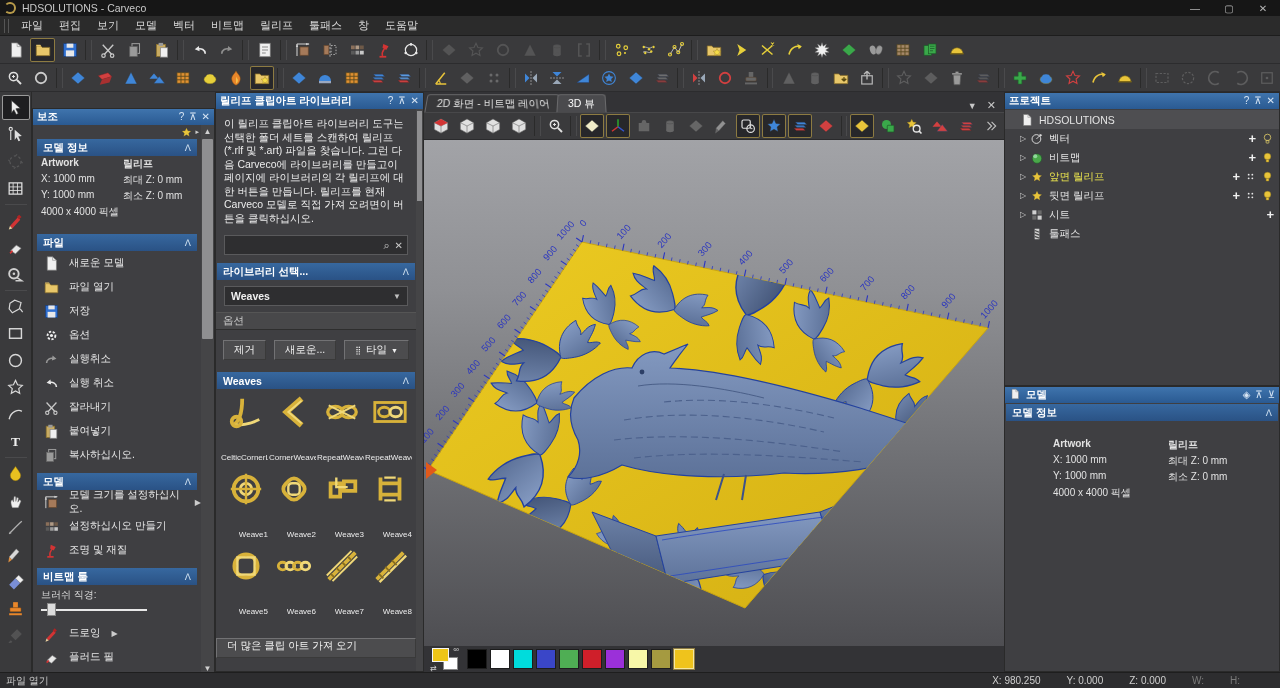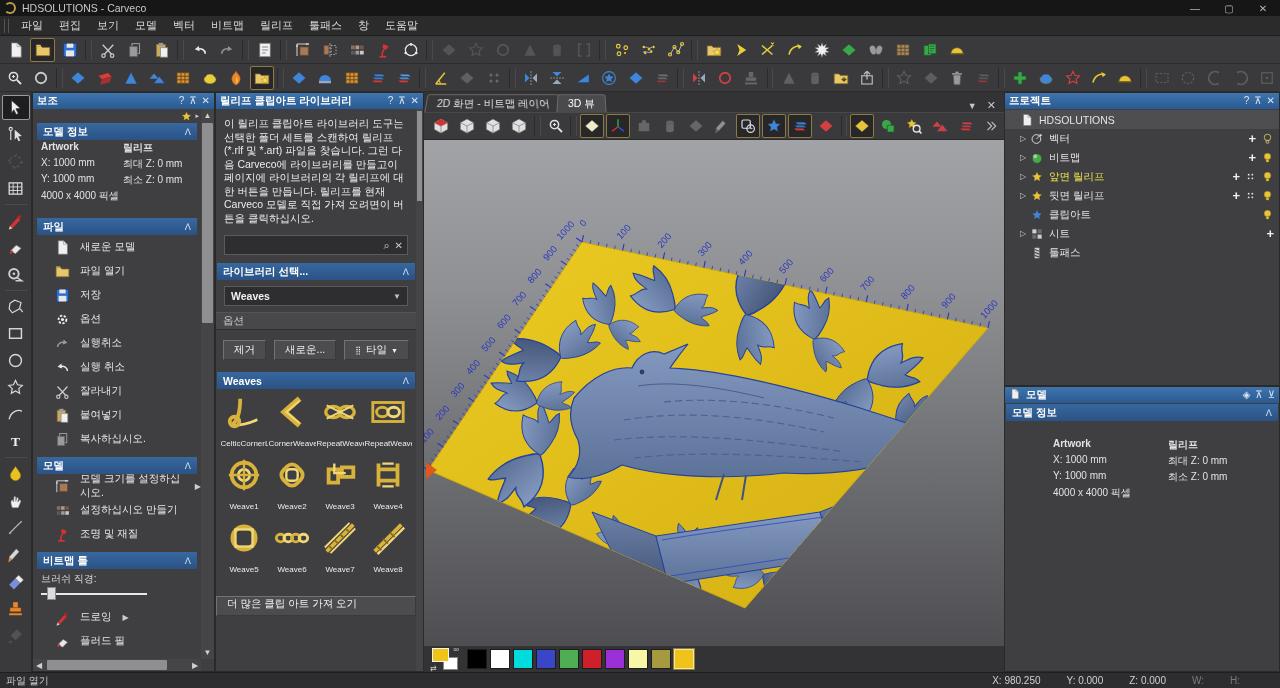--- a/index.html
+++ b/index.html
@@ -49,27 +49,27 @@
     background:linear-gradient(180deg,#3f74ad,#2a5a92); display:flex; align-items:center; padding:0 4px; }
   .phead .ptitle { color:#fff; font-size:10.5px; font-weight:bold; }
   .phead .pbtns { margin-left:auto; display:flex; gap:5px; align-items:center; }
   .phead .pbtn { color:#d7e5f4; font-size:10px; line-height:10px; }
   .sechead { height:17px; background:linear-gradient(180deg,#37689f,#2a5285); display:flex; align-items:center;
     padding:0 6px; margin:0 1px; }
   .sechead span.t { color:#fff; font-size:10.5px; font-weight:bold; }
   .sechead .chev { margin-left:auto; color:#cfe0f0; font-size:9px; }
 
   
-  .assistant { left:32px; top:0; width:183px; height:580px; }
+  .assistant { left:32px; top:16px; width:183px; height:580px; }
   .ascontent { position:absolute; left:0; top:16px; right:13px; bottom:12px; overflow:hidden; }
   .favrow { height:14px; display:flex; justify-content:flex-end; align-items:center; padding-right:2px; gap:2px;}
   .inforow { display:flex; font-size:10px; color:#e2e2e2; padding:1px 8px; }
   .inforow .c1 { width:82px; } .inforow .c2 { flex:1; }
   .inforow.b { font-weight:bold; }
-  .aitem { display:flex; align-items:center; height:24px; padding-left:21px; gap:9px; color:#e6e6e6; font-size:10.5px; }
+  .aitem { display:flex; align-items:center; height:24px; padding-left:10px; gap:9px; color:#e6e6e6; font-size:10.5px; }
   .aitem .arr { font-size:8px; color:#ccc; margin-left:2px; }
   .sliderlab { color:#d8d8d8; font-size:10px; padding:3px 8px 1px; }
   .slider { position:relative; height:14px; margin:0 8px 4px; }
   .slider .track { position:absolute; left:0; right:30%; top:6px; height:2px; background:#e8e8e8; }
   .slider .thumb { position:absolute; left:6px; top:0; width:9px; height:13px; background:#dcdcdc; border:1px solid #888; }
   .vsb { position:absolute; top:16px; right:0; width:13px; bottom:12px; background:#454547; }
   .vsb .arr, .hsb .arr { position:absolute; width:13px; height:13px; background:#454547; color:#d0d0d0;
     font-size:8px; display:flex; align-items:center; justify-content:center; }
   .vsb .thumb { position:absolute; left:1px; width:11px; background:#8f8f91; border-radius:1px; }
   .hsb { position:absolute; left:0; bottom:0; right:13px; height:12px; background:#454547; }
@@ -87,21 +87,21 @@
   .dropdown { margin:6px 8px; height:20px; background:#2e2e30; border:1px solid #5a5a5c; display:flex;
     align-items:center; padding:0 6px; color:#f0f0f0; font-size:10.5px; font-weight:bold; }
   .dropdown .caret { margin-left:auto; font-size:8px; color:#c0c0c0; }
   .optbar { height:18px; background:#48484a; border-top:1px solid #555; border-bottom:1px solid #2e2e2e;
     display:flex; align-items:center; padding:0 7px; color:#c9c9c9; font-size:10.5px; }
   .btnrow { display:flex; justify-content:center; gap:8px; padding:10px 0 12px; }
   .cbtn { height:20px; background:#4c4c4e; border:1px solid #727274; border-bottom-color:#3a3a3a;
     border-right-color:#3a3a3a; color:#f0f0f0; font-size:10.5px; display:flex; align-items:center;
     justify-content:center; padding:0 10px; gap:4px; }
   .weavegrid { display:grid; grid-template-columns:repeat(4,1fr); padding:4px 4px; row-gap:8px; }
-  .witem { display:flex; flex-direction:column; align-items:center; gap:4px; }
+  .witem { display:flex; flex-direction:column; align-items:flex-end; gap:18px; }
   .witem .wlab { color:#ececec; font-size:8px; max-width:47px; overflow:hidden; white-space:nowrap; }
   .morebtn { margin:18px auto 8px; display:block; }
 
   
   .viewport { position:absolute; left:424px; top:0; width:580px; height:580px; background:#333336; }
   .tabbar { position:absolute; left:0; top:0; width:100%; height:20px; background:#333336; display:flex;
     align-items:flex-end; padding-left:2px; }
   .tab { height:18px; padding:0 10px; display:flex; align-items:center; font-size:10.5px; color:#e0e0e0;
     border:1px solid #6a6a6c; border-bottom:none; border-radius:3px 3px 0 0; background:#38383a; margin-right:-4px;
     transform:perspective(20px) rotateX(3deg); }
@@ -1905,37 +1905,20 @@
                 </span>
                 <span style="display:flex">
                   <svg viewBox="0 0 24 24" width="13" height="13">
                     <circle cx="12" cy="10" r="6" fill="#e8c43a" stroke="#9a7f1a" stroke-width=".8"></circle>
                     <rect x="9.5" y="15.5" width="5" height="5" rx="1" fill="#e8c43a" stroke="#9a7f1a" stroke-width=".8"></rect>
                   </svg>
                 </span>
               </span>
             </div>
             <div class="trow" style="padding-left: 12px;">
-              <span class="exp"></span>
-              <span class="ticon">
-                <svg viewBox="0 0 24 24" width="14" height="14">
-                  <path d="M12 3l2.6 5.6 6 .7-4.5 4.1 1.2 5.9-5.3-3-5.3 3 1.2-5.9L3.4 9.3l6-.7z" fill="#3f86d8" stroke="#333" stroke-width=".5"></path>
-                </svg>
-              </span>
-              <span class="tlab">클립아트</span>
-              <span class="extras">
-                <span style="display:flex">
-                  <svg viewBox="0 0 24 24" width="13" height="13">
-                    <circle cx="12" cy="10" r="6" fill="#e8c43a" stroke="#9a7f1a" stroke-width=".8"></circle>
-                    <rect x="9.5" y="15.5" width="5" height="5" rx="1" fill="#e8c43a" stroke="#9a7f1a" stroke-width=".8"></rect>
-                  </svg>
-                </span>
-              </span>
-            </div>
-            <div class="trow" style="padding-left: 12px;">
               <span class="exp">▷</span>
               <span class="ticon">
                 <svg viewBox="0 0 24 24" width="14" height="14">
                   <rect x="4" y="4" width="7" height="7" fill="#d0d0d0"></rect>
                   <rect x="13" y="4" width="7" height="7" fill="#6a6a6a"></rect>
                   <rect x="4" y="13" width="7" height="7" fill="#6a6a6a"></rect>
                   <rect x="13" y="13" width="7" height="7" fill="#d0d0d0"></rect>
                 </svg>
               </span>
               <span class="tlab">시트</span>

